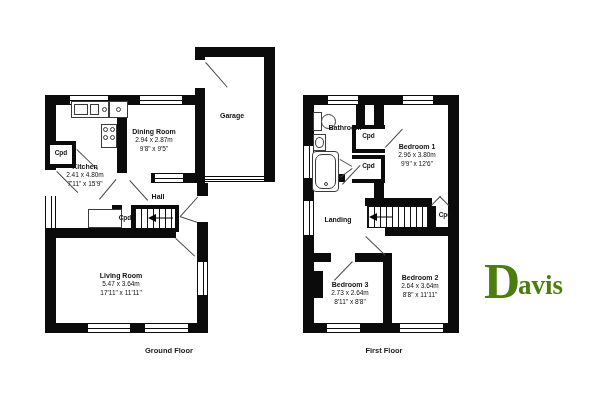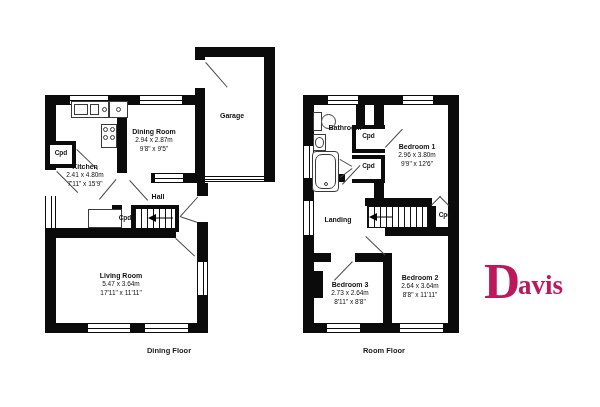--- a/index.html
+++ b/index.html
@@ -18,21 +18,21 @@
   .gstairs{position:absolute;border:4px solid #0b0b0b;box-sizing:border-box;
            background:repeating-linear-gradient(90deg,#111 0 1px,#fff 1px 6px);}
   .rlabel{position:absolute;text-align:center;color:#111;}
   .rname{font-weight:bold;font-size:7px;line-height:9px;display:block;}
   .rdim{font-size:6.5px;line-height:8.5px;display:block;}
   .cpdl{position:absolute;font-weight:bold;font-size:6.5px;line-height:8px;color:#111;text-align:center;}
   .floorlabel{position:absolute;font-weight:bold;font-size:7.5px;color:#1a1a1a;text-align:center;width:100px;}
   .fix{position:absolute;background:#fff;border:1px solid #3a3a3a;box-sizing:border-box;}
   .circ{position:absolute;border:1px solid #3a3a3a;border-radius:50%;box-sizing:border-box;background:#fff;}
   .logo{position:absolute;left:484px;top:256px;width:112px;height:80px;font-family:"Liberation Serif",serif;font-weight:bold;}
-  .lrow1{position:absolute;left:0;top:0;color:#be185d;}
+  .lrow1{position:absolute;left:0;top:0;color:#4d7c0f;}
   .lrow1 .big{font-size:50px;line-height:50px;}
   .lrow1 .sm{font-size:27px;line-height:27px;position:relative;top:-4px;left:-2px;}
   .lrow2{position:absolute;left:21px;top:27px;color:#a9ac38;}
   .lrow2 .big{font-size:44px;line-height:44px;}
   .lrow2 .sm{font-size:27px;line-height:27px;position:relative;top:-3px;left:-2px;}
 </style>
 </head>
 <body>
 
 <div id="plan">
@@ -108,21 +108,21 @@
       <span class="rname">Garage</span>
     </div>
     <div class="rlabel" style="left:133px;top:192px;width:50px;">
       <span class="rname">Hall</span>
     </div>
     <div class="rlabel" style="left:76px;top:271px;width:90px;">
       <span class="rname">Living Room</span>
       <span class="rdim">5.47 x 3.64m</span>
       <span class="rdim">17'11" x 11'11"</span>
     </div>
-    <div class="floorlabel" style="left:119px;top:346px;">Dining Floor</div>
+    <div class="floorlabel" style="left:119px;top:346px;">Ground Floor</div>
   </div>
 
   <div>
 
     <div class="w" style="left:303px;top:95px;width:11px;height:238px;"></div>
     <div class="winv" style="left:303px;top:146px;width:11px;height:32px;"></div>
     <div class="winv" style="left:303px;top:201px;width:11px;height:34px;"></div>
     <div class="w" style="left:303px;top:95px;width:156px;height:10px;"></div>
     <div class="winh" style="left:328px;top:95px;width:30px;height:10px;"></div>
     <div class="winh" style="left:403px;top:95px;width:30px;height:10px;"></div>
@@ -184,21 +184,21 @@
     <div class="rlabel" style="left:310px;top:280px;width:80px;">
       <span class="rname">Bedroom 3</span>
       <span class="rdim">2.73 x 2.64m</span>
       <span class="rdim">8'11" x 8'8"</span>
     </div>
     <div class="rlabel" style="left:380px;top:273px;width:80px;">
       <span class="rname">Bedroom 2</span>
       <span class="rdim">2.64 x 3.64m</span>
       <span class="rdim">8'8" x 11'11"</span>
     </div>
-    <div class="floorlabel" style="left:334px;top:346px;">Room Floor</div>
+    <div class="floorlabel" style="left:334px;top:346px;">First Floor</div>
   </div>
 
   <div class="logo">
     <div class="lrow1">
       <span class="big">D</span><span class="sm">avis</span>
     </div>
   </div>
 
 </div>
 

